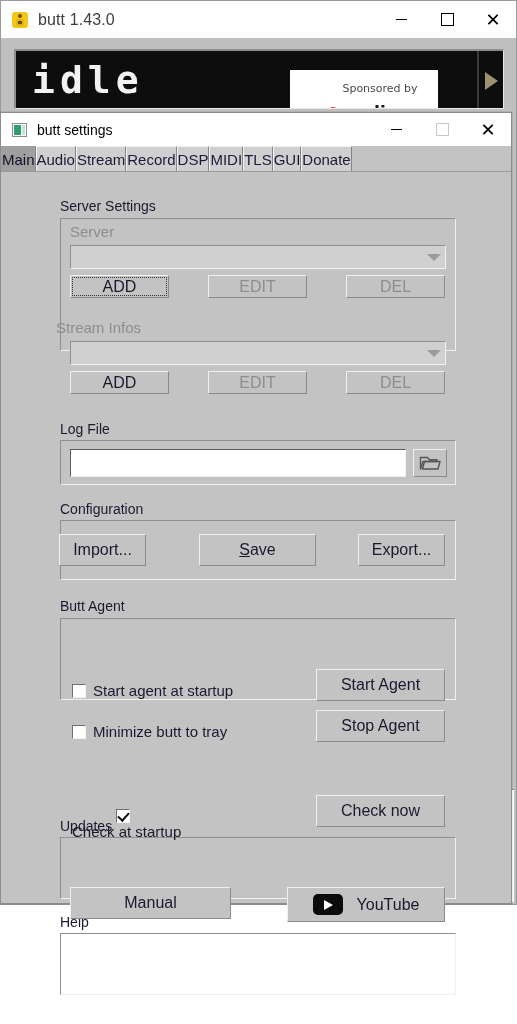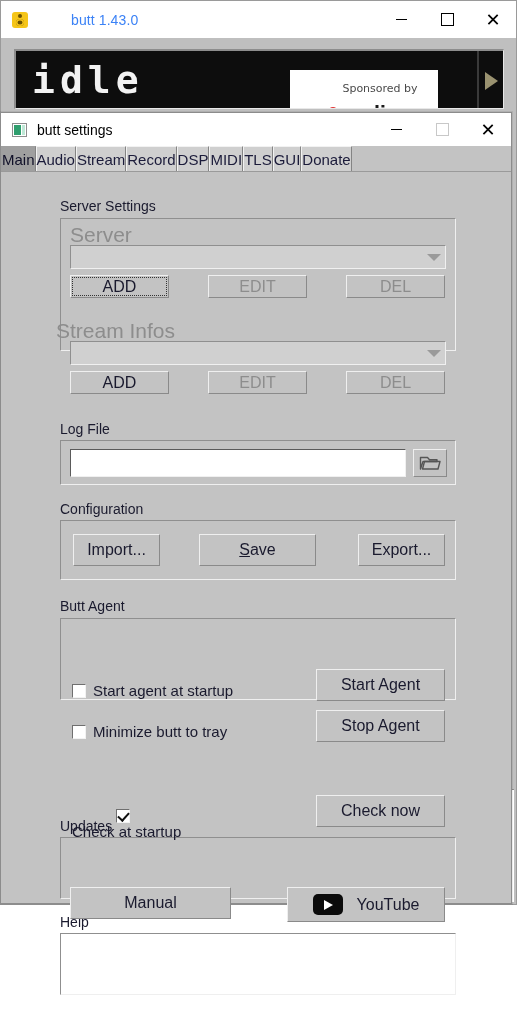--- a/index.html
+++ b/index.html
@@ -32,21 +32,21 @@
   #butt-app-icon::before {
     content:""; position:absolute; left:6px; top:2px; width:4px; height:4px;
     border-radius:50%; background:#6b5200;
   }
   #butt-app-icon::after {
     content:""; position:absolute; left:4px; top:7px; width:8px; height:7px;
     border-radius:50%; background:#6b5200;
     box-shadow: inset 0 0 0 1.5px #f5c518;
   }
   #butt-title-text {
-    font-size: 14px; color: #3b82f6; letter-spacing: 0.1px; margin-left: 33px;
+    font-size: 16px; color: #404040; letter-spacing: 0.1px;
   }
   .win-ctl {
     width: 46px; height: 37px; display:flex; align-items:center; justify-content:center;
     font-size: 14px; color:#000;
   }
   .win-ctl.min::after {
     content:""; width:11px; height:1px; background:#000; display:block;
   }
   .win-ctl.max::after {
     content:""; width:11px; height:11px; border:1px solid #000; display:block;
@@ -169,21 +169,21 @@
   }
   .groupbox {
     position:absolute;
     border-top:1px solid #8f8f8f;
     border-left:1px solid #8f8f8f;
     border-right:1px solid #efefef;
     border-bottom:1px solid #efefef;
   }
 
   
-  .lbl-dis { position:absolute; font-size:21px; color:#8d8d8d; }
+  .lbl-dis { position:absolute; font-size:15px; color:#8d8d8d; }
 
   .combo {
     position:absolute; height:24px;
     background:#d0d0d0;
     border-top:1px solid #8f8f8f;
     border-left:1px solid #8f8f8f;
     border-right:1px solid #f0f0f0;
     border-bottom:1px solid #f0f0f0;
   }
   .combo .arrow {
@@ -343,21 +343,21 @@
       <div class="folder-btn" style="left:412px; top:277px; width:34px; height:28px;">
         <svg width="22" height="18" viewBox="0 0 22 18">
           <path d="M1.5 3.5 h7 l2 2.2 h7.5 v1.8 h-14 l-2.5 7.5 z" fill="none" stroke="#555" stroke-width="1.4" stroke-linejoin="round"></path>
           <path d="M3.5 15 h15.5 l2 -7.5 h-15.5 z" fill="none" stroke="#555" stroke-width="1.4" stroke-linejoin="round"></path>
         </svg>
       </div>
 
       <div class="sec-title" style="left:59px; top:329px;">Configuration</div>
       <div class="groupbox" style="left:59px; top:348px; width:396px; height:60px;"></div>
 
-      <div class="btn" style="left:72px; top:362px; width:87px; height:32px;text-align:right;">Import...</div>
+      <div class="btn" style="left:58px; top:362px; width:87px; height:32px;text-align:right;">Import...</div>
 
       <div class="btn" style="left:198px; top:362px; width:117px; height:32px;">
         <span></span>
           <span class="u">S</span>
           <span>ave</span>
       </div>
 
       <div class="btn" style="left:357px; top:362px; width:87px; height:32px;">Export...</div>
 
       <div class="sec-title" style="left:59px; top:426px;">Butt Agent</div>

